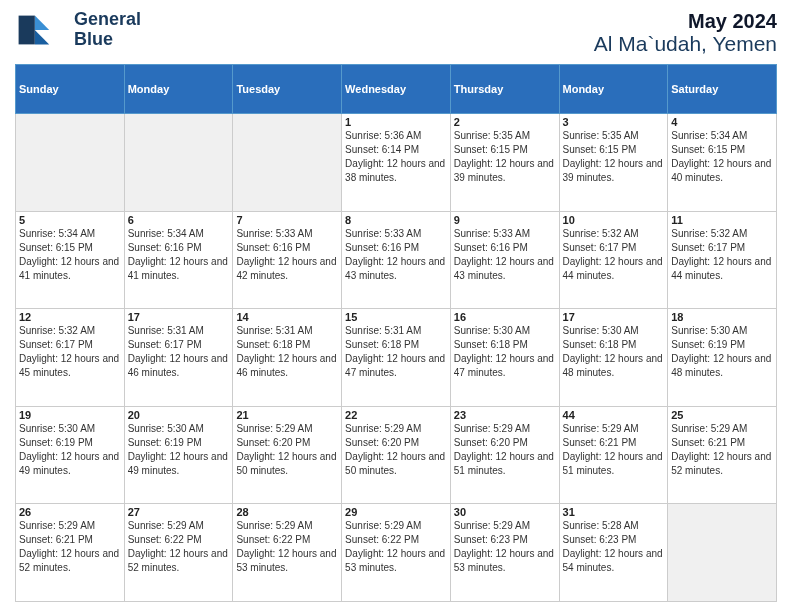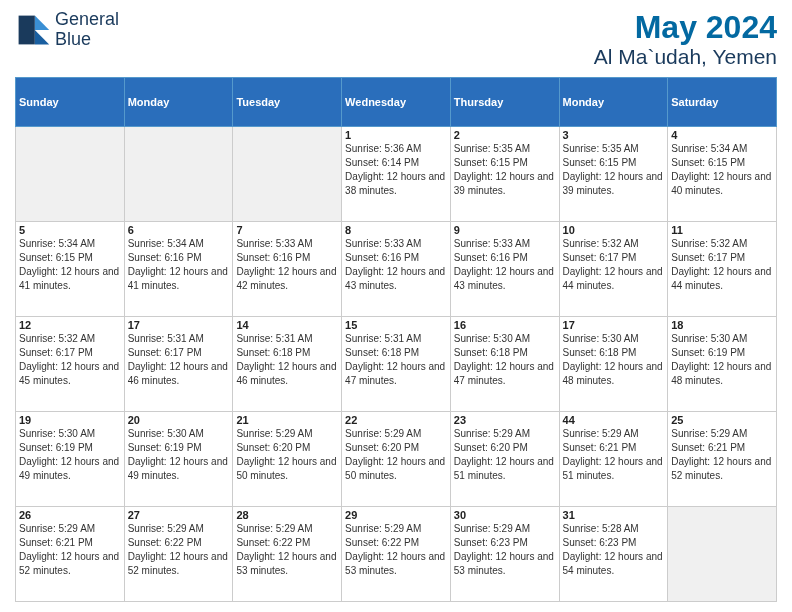--- a/index.html
+++ b/index.html
@@ -23,38 +23,39 @@
       align-items: flex-start;
       margin-bottom: 8px;
     }
     .logo {
       display: flex;
       align-items: center;
       gap: 4px;
     }
     .logo-text {
       font-size: 18px;
-      font-weight: normal;
+      font-weight: bold;
       color: #1a3a5c;
       line-height: 1.1;
+      margin-left: 19px;
     }
     .logo-text span {
       display: block;
     }
     .logo-icon {
       width: 36px;
       height: 36px;
     }
     .title-area {
       text-align: right;
     }
     .month-title {
-      font-size: 32px;
-      font-weight: bold;
-      color: #0369a1;
+      font-size: 20px;
+      font-weight: bold;
+      color: #0f172a;
       line-height: 1.1;
     }
     .subtitle {
       font-size: 21px;
       color: #1a3a5c;
     }
     .calendar {
       flex: 1;
       border: 1px solid #ccc;
       border-collapse: collapse;

